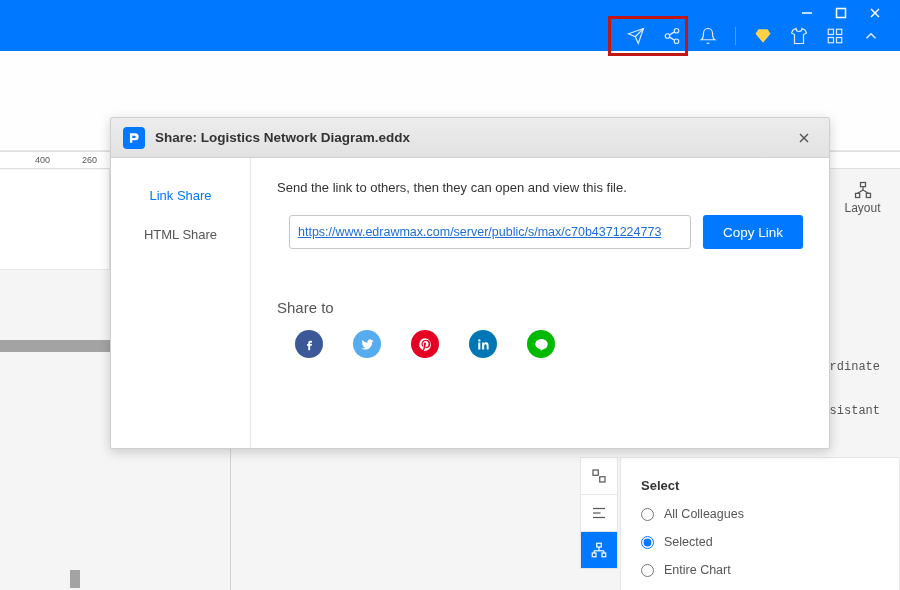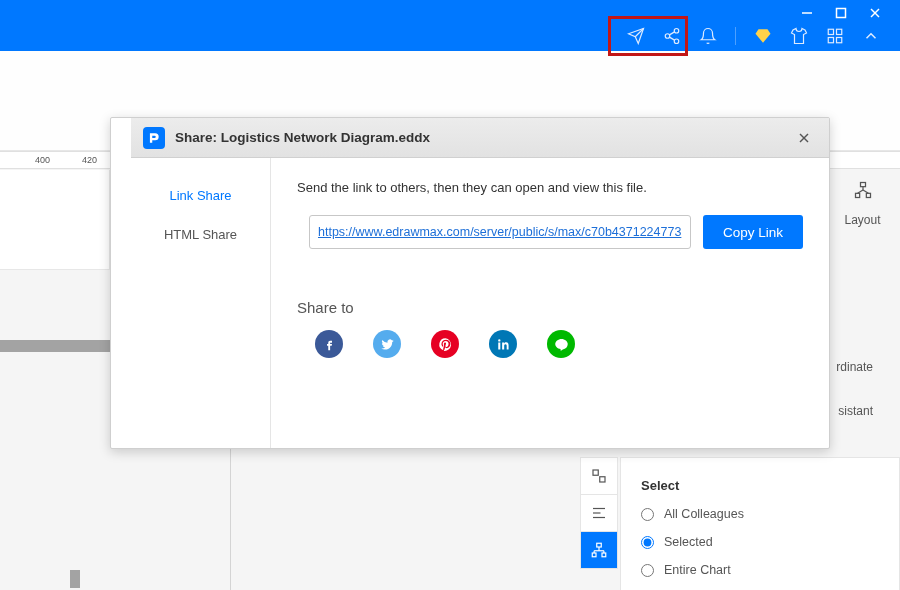--- a/index.html
+++ b/index.html
@@ -23,38 +23,38 @@
   .ruler { height: 18px; background: #fff; border-top:1px solid #e0e0e0; border-bottom:1px solid #e0e0e0; font-size: 9px; color:#555; position:relative; }
   .ruler span { position:absolute; top:3px; }
   .left-panel-stub { position:absolute; left:0; top:170px; width:110px; height:100px; background:#fff; border-right:1px solid #e7e7e7; border-bottom:1px solid #e7e7e7; }
   .scrollbar-stub { position:absolute; left:0; top:340px; width:110px; height:12px; background:#a3a3a3; }
   .handle-stub { position:absolute; left:70px; top:570px; width:10px; height:18px; background:#a3a3a3; }
 
   .page-divider { position:absolute; left:230px; top:155px; bottom:0; width:1px; background:#d4d4d4; }
 
   
   .right-top { position:absolute; right:0; top:170px; width:75px; font-size:12px; color:#555; }
-  .right-top .btn { margin: 10px auto; display:flex; flex-direction:column; align-items:center; gap:13px; cursor:pointer; }
+  .right-top .btn { margin: 10px auto; display:flex; flex-direction:column; align-items:center; gap:1px; cursor:pointer; }
   .right-top .btn svg { width:20px; height:20px; stroke:#555; fill:none; stroke-width:1.5; }
   .right-stub { position:absolute; right:0; top:330px; width:75px; font-size:12px; color:#555; }
-  .right-stub div { margin: 30px 0; text-align:right; padding-right:27px; }
+  .right-stub div { margin: 30px 0; text-align:right; padding-right:20px;font-family:Liberation Mono, monospace; }
 
   .right-panel { position:absolute; right:0; top:457px; width:280px; background:#fff; border:1px solid #e5e5e5; padding: 20px 18px 0 20px; }
   .right-panel h4 { font-size: 13px; font-weight: bold; color:#333; }
   .radio-row { display:flex; align-items:center; gap:10px; font-size: 12.5px; color:#555; margin: 14px 0; }
   .radio-row input { accent-color: #0078ff; }
 
   .side-toolbar { position:absolute; right: 282px; top:457px; width:38px; display:flex; flex-direction:column; }
   .side-toolbar .sbtn { width:38px; height:38px; display:flex; align-items:center; justify-content:center; cursor:pointer; background:#fff; border:1px solid #e5e5e5; margin-bottom:-1px; }
   .side-toolbar .sbtn.active { background:#0078ff; }
   .side-toolbar .sbtn svg { width:18px; height:18px; }
   .side-toolbar .sbtn.active svg { stroke:#fff; }
 
   
-  .dialog { position:absolute; left:110px; top:117px; width:720px; height:332px; background:#fff; border:1px solid #cfcfcf; box-shadow: 0 3px 12px rgba(0,0,0,0.18); border-radius:2px; display:flex; flex-direction:column;padding-left:20px; }
+  .dialog { position:absolute; left:110px; top:117px; width:720px; height:332px; background:#fff; border:1px solid #cfcfcf; box-shadow: 0 3px 12px rgba(0,0,0,0.18); border-radius:2px; display:flex; flex-direction:column; }
   .dialog-head { height: 40px; background: linear-gradient(#ececec,#e2e2e2); border-bottom:1px solid #d0d0d0; display:flex; align-items:center; padding: 0 12px; gap:10px; }
   .dialog-head .app-icon { width:22px; height:22px; background:#0078ff; border-radius:4px; display:flex; align-items:center; justify-content:center; color:#fff; font-weight:bold; font-size:13px; }
   .dialog-head .title { font-size:13.5px; font-weight:bold; color:#333; }
   .dialog-head .close { margin-left:auto; width:26px; height:26px; display:flex; align-items:center; justify-content:center; cursor:pointer; color:#555; }
 
   .dialog-body { flex:1; display:flex; }
   .dialog-sidebar { width:140px; border-right:1px solid #e5e5e5; padding-top: 18px; }
   .dialog-sidebar .tab { font-size:13px; text-align:center; padding: 12px 0; cursor:pointer; color:#555; }
   .dialog-sidebar .tab.active { color:#0078ff; }
 
@@ -136,21 +136,21 @@
           <polyline points="6 15 12 9 18 15"></polyline>
         </svg>
       </div>
   </div>
   <div class="red-box"></div>
 </div>
 
 <div class="subbar"></div>
 <div class="ruler">
   <span style="left:35px">400</span>
-  <span style="left:82px">420</span>
+  <span style="left:82px">260</span>
 </div>
 
 <div class="left-panel-stub"></div>
 <div class="scrollbar-stub"></div>
 <div class="handle-stub"></div>
 <div class="page-divider"></div>
 
 <div class="right-top">
   <div class="btn">
     <svg viewBox="0 0 24 24">

